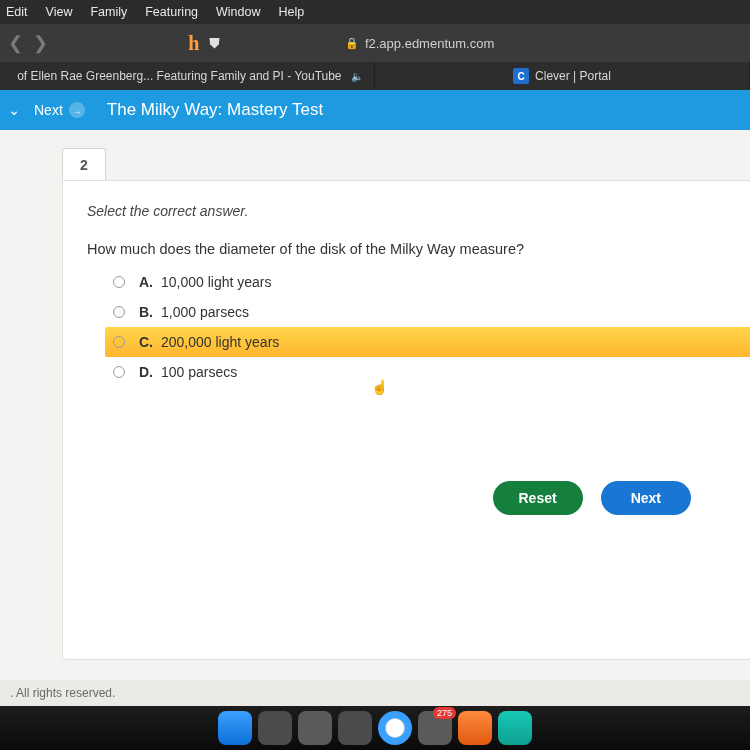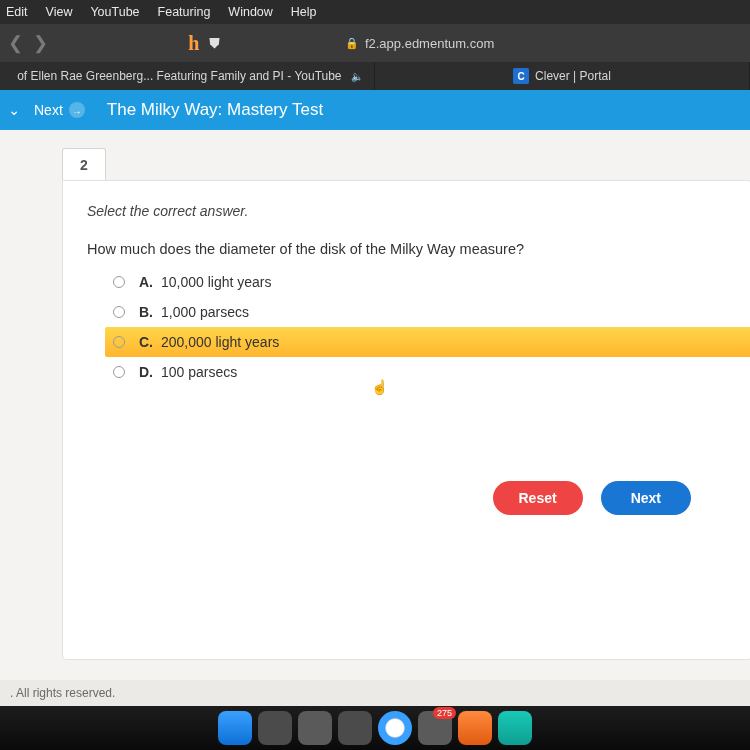--- a/index.html
+++ b/index.html
@@ -33,42 +33,42 @@
   .stem { color: #333; font-size: 14.5px; margin-bottom: 10px; }
 
   .choice-row { display: flex; align-items: center; font-size: 14px; color: #333; padding: 7px 8px; margin-left: 18px; }
   .choice-row .radio { width: 12px; height: 12px; border: 1px solid #9b9b9b; border-radius: 50%; margin-right: 14px; flex-shrink: 0; }
   .choice-row .letter { width: 22px; font-weight: 600; }
   .choice-row.hover { background: linear-gradient(#ffd54a, #ffb62e); width: 660px; border-radius: 2px; }
   .cursor-hand { position: absolute; left: 308px; top: 198px; font-size: 14px; }
 
   .btn-row { position: absolute; top: 300px; right: 60px; display: flex; gap: 18px; }
   .pill-btn { border: none; color: #fff; font-size: 14px; font-weight: 600; padding: 9px 26px; border-radius: 22px; cursor: pointer; }
-  .reset-btn { background: #ef4444; }
+  .reset-btn { background: #15803d; }
   .nextq-btn { background: #1976d2; padding: 9px 30px; }
 
   .footer { background: #eceae7; color: #6a6a6a; font-size: 12px; padding: 6px 10px; position: absolute; bottom: 44px; left: 0; right: 0; }
 
   .dock { position: absolute; bottom: 0; left: 0; right: 0; height: 44px; background: linear-gradient(#1d1d1d, #0a0a0a); display: flex; align-items: center; justify-content: center; gap: 6px; padding: 0 10px; }
   .dock-icon { width: 34px; height: 34px; border-radius: 8px; position: relative; }
   .finder { background: linear-gradient(#3aa0ff, #0d6fd6); }
   .safari { background: radial-gradient(#fff 35%, #e0e0e0 38%, #3aa0ff 42%); border-radius: 50%; }
   .grey1 { background: #4b4b4b; }
   .grey2 { background: #5a5a5a; }
   .red-badge::after { content: attr(data-badge); position: absolute; top: -4px; right: -4px; background: #e53935; color: #fff; font-size: 9px; padding: 1px 4px; border-radius: 8px; }
   .orange { background: linear-gradient(#ff8a3d, #e05a10); }
   .teal { background: linear-gradient(#18c9b7, #0e9f91); }
 </style>
 </head>
 <body>
 
 <div class="menubar">
   <span>Edit</span>
   <span>View</span>
-  <span>YouTube</span>
+  <span>Family</span>
   <span>Featuring</span>
   <span>Window</span>
   <span>Help</span>
 </div>
 
 <div class="toolbar">
   <div class="nav-arrows">
     <span>❮</span>
     <span>❯</span>
   </div>

